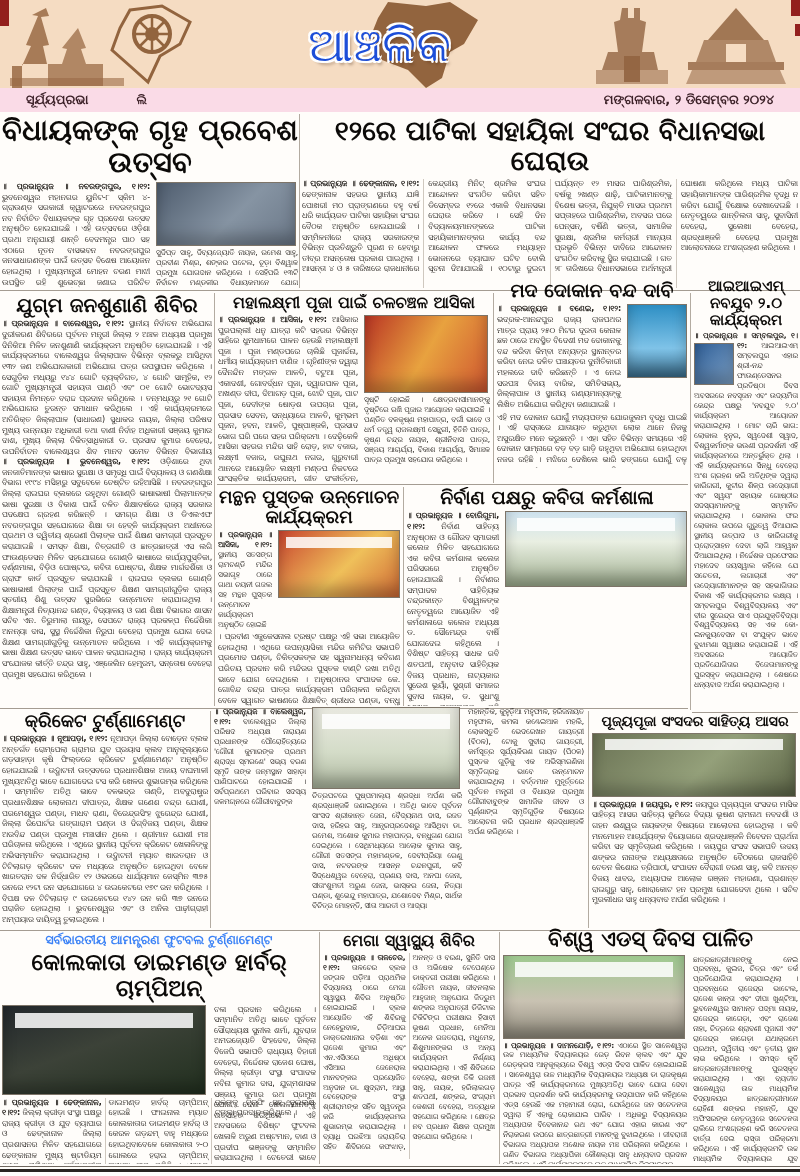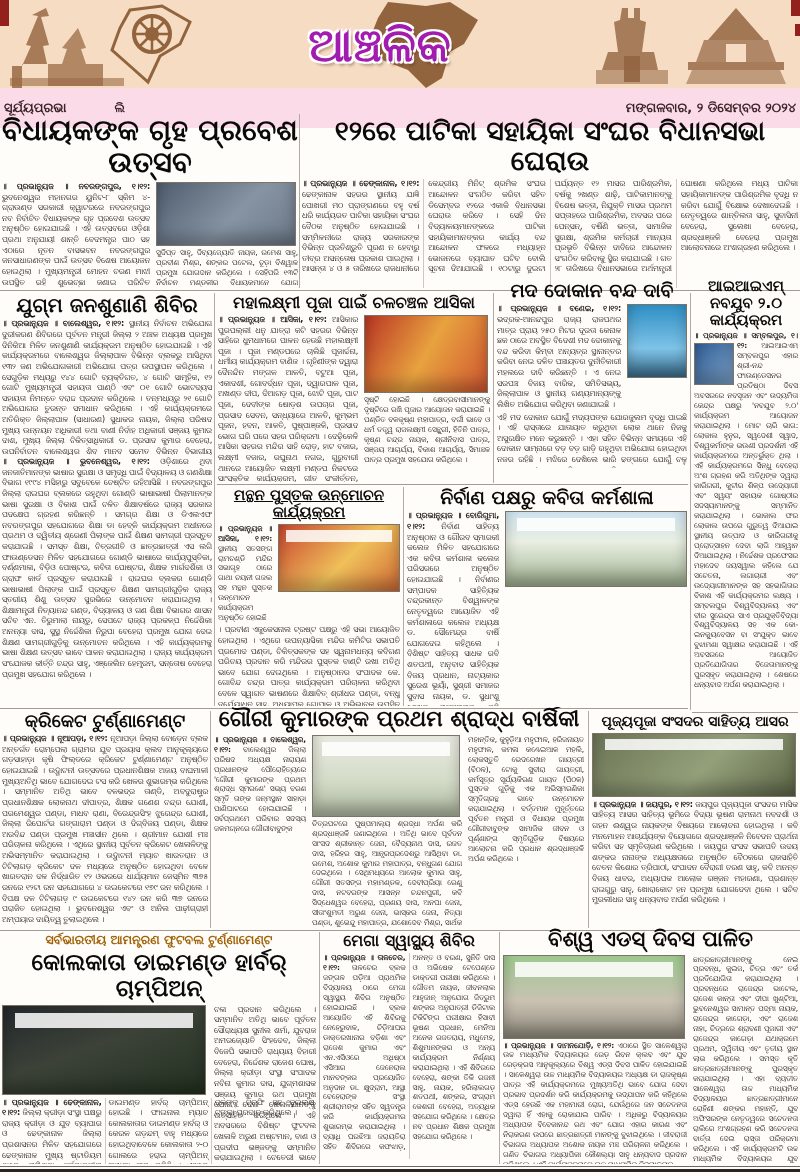--- a/index.html
+++ b/index.html
@@ -4,33 +4,33 @@
 <style>
   html,body{margin:0;padding:0;background:#e8e4de;}
   *{box-sizing:border-box;}
   .page{position:relative;width:800px;height:1176px;background:#fffdfa;margin:0 auto;
         font-family:"DejaVu Sans","Liberation Sans",sans-serif;color:#161310;overflow:hidden;}
   
   .masthead{position:absolute;left:0;top:0;width:800px;height:88px;background:#f5dcc2;overflow:hidden;}
   .corner{position:absolute;background:#93201d;}
   .art{position:absolute;opacity:.92;}
   .mast-title{position:absolute;left:240px;top:18px;width:280px;text-align:center;
-      font-size:46px;font-weight:bold;color:#a21caf;letter-spacing:1px;
+      font-size:46px;font-weight:normal;color:#1d4ed8;letter-spacing:1px;
       text-shadow:-2px -2px 0 #fff,2px -2px 0 #fff,-2px 2px 0 #fff,2px 2px 0 #fff,3px 4px 3px rgba(60,30,10,.35);
       z-index:3;}
   
-  .datebar{position:absolute;left:0;top:88px;width:800px;height:40px;background:#fadbe7;
-      display:flex;align-items:center;justify-content:space-between;padding:0 4px;
+  .datebar{position:absolute;left:0;top:88px;width:800px;height:24px;background:#fadbe7;
+      display:flex;align-items:center;justify-content:space-between;padding:0 26px;
       font-weight:bold;font-size:13px;color:#3c2128;}
   .datebar .mini{margin-left:48px;font-size:12px;}
   .datebar .left{display:flex;align-items:center;}
   
   .article{position:absolute;overflow:hidden;}
   .hl{font-weight:bold;text-align:center;line-height:1.12;color:#0c0a08;margin:0 0 3px 0;}
-  .kicker{font-weight:bold;text-align:center;font-size:12.5px;margin:0 0 2px 0;color:#a16207;}
+  .kicker{font-weight:bold;text-align:center;font-size:12.5px;margin:0 0 2px 0;color:#3b82f6;}
   .body{font-size:8px;line-height:1.33;text-align:justify;color:#211d19;letter-spacing:-.2px;}
   .sm{font-size:7.5px;}
   .dl{font-weight:bold;}
   .cols2{column-count:2;column-gap:7px;column-rule:1px solid #cfc8bf;}
   .cols4{column-count:4;column-gap:9px;column-rule:1px solid #cfc8bf;}
   .row{display:flex;gap:6px;}
   .photo{border:1px solid #7d7468;box-shadow:inset 0 -10px 14px rgba(0,0,0,.25);flex-shrink:0;position:relative;}
   .banner::after{content:"";position:absolute;left:6%;top:8%;width:88%;height:18%;background:rgba(255,255,255,.85);}
   
   .vline{position:absolute;width:1px;background:#b3aba1;}
@@ -171,21 +171,21 @@
     <div class="body sm">
       <span class="dl">॥ ପ୍ରଭାନ୍ୟୁଜ ॥ ସମ୍ବଲପୁର, ୧।୧୨:</span>
       <span class="photo" style="float:left;width:40px;height:42px;margin:2px 3px 2px 0;background:linear-gradient(135deg,#2f5e96,#7ea3c9);"></span>
       <span>ଆଇଆଇଏମ୍ ସମ୍ବଲପୁର ଏହାର ଶ୍ରୀ-ନନ୍ଦ ଫାଉଣ୍ଡେସନର ପ୍ରତିଷ୍ଠା ଦିବସ ଅବସରରେ ନବସୃଜନ ଏବଂ ଉଦ୍ୟମିତା କେନ୍ଦ୍ର ପକ୍ଷରୁ 'ନବଯୁବ ୨.୦' କାର୍ଯ୍ୟକ୍ରମ ଆୟୋଜନ କରାଯାଇଥିଲା । ମୋଟ ଚାରି ଭାଗ: ଲୋକାଲ ହୁନୁର, ସ୍ୱଦେଶୀ ସ୍ୱାଦ, ବିଶ୍ୱକର୍ମାଙ୍କ ଭଉଣୀ ପ୍ରଦର୍ଶନୀ ଏହି କାର୍ଯ୍ୟକ୍ରମରେ ଅନ୍ତର୍ଭୁକ୍ତ ଥିଲା । ଏହି କାର୍ଯ୍ୟକ୍ରମରେ ସିନ୍ଧୁ ବେହେରା ଅଂଶ ଗ୍ରହଣ କରି ଅତିଥିଙ୍କ ଦ୍ୱାରା କାରିଗରୀ, କୁଟୀର ଶିଳ୍ପ ଉଦ୍ୟୋଗୀ ଏବଂ ସ୍ୱୟଂ ସହାୟକ ଗୋଷ୍ଠୀର ସଦସ୍ୟାମାନଙ୍କୁ ସମ୍ମାନିତ କରାଯାଇଥିଲା । ଭୋକାଲ ଫର ଲୋକାଲ ଉପରେ ଗୁରୁତ୍ୱ ଦିଆଯାଇ ସ୍ଥାନୀୟ ଉତ୍ପାଦ ଓ କାରିଗରୀକୁ ପ୍ରୋତ୍ସାହନ ଦେବା ଲାଗି ଆହ୍ୱାନ ଦିଆଯାଇଥିଲା । ନିର୍ଦ୍ଦେଶକ ପ୍ରଫେସର ମହାଦେବ ଜୟସ୍ୱାଲ କହିଲେ ଯେ ସଚେତନା, ଲଗାଚାରୀ ଏବଂ ଉଦ୍ୟୋଗୀମାନଙ୍କ ସହ ସହଭାଗିତାର ବିକାଶ ଏହି କାର୍ଯ୍ୟକ୍ରମର ଲକ୍ଷ୍ୟ । ସମ୍ବଲପୁର ବିଶ୍ୱବିଦ୍ୟାଳୟ ଏବଂ ବୀର ସୁରେନ୍ଦ୍ର ସାଏ ପ୍ରଯୁକ୍ତିବିଦ୍ୟା ବିଶ୍ୱବିଦ୍ୟାଳୟ ସହ ଏକ କୋ-ଇନକ୍ୟୁବେସନ ବା ସଂଯୁକ୍ତ ଭାବେ ବୁଝାମଣା ସ୍ୱାକ୍ଷର କରାଯାଇଛି । ଏହି ଅବସରରେ ଆୟୋଜିତ ପ୍ରତିଯୋଗିତାର ବିଜେତାମାନଙ୍କୁ ପୁରସ୍କୃତ କରାଯାଇଥିଲା । ଶେଷରେ ଧନ୍ୟବାଦ ଅର୍ପଣ କରାଯାଇଥିଲା ।</span>
     </div>
   </div>
 
   <div class="hline" style="left:217px;top:484px;width:471px;"></div>
 
   <div class="article" style="left:218px;top:487px;width:182px;height:219px;">
-    <div class="hl" style="font-size:15px;text-decoration:underline;">ମନ୍ଥନ ପୁସ୍ତକ ଉନ୍ମୋଚନ କାର୍ଯ୍ୟକ୍ରମ</div>
+    <div class="hl" style="font-size:18px;">ମନ୍ଥନ ପୁସ୍ତକ ଉନ୍ମୋଚନ କାର୍ଯ୍ୟକ୍ରମ</div>
     <div class="row">
       <div class="body sm" style="width:54px;">
         <span class="dl">॥ ପ୍ରଭାନ୍ୟୁଜ ॥ ଆସିକା, ୧।୧୨:</span>
         <span>ସ୍ଥାନୀୟ ସତସଙ୍ଗ ରାମଚଣ୍ଡି ମନ୍ଦିର ସଭାଗୃହ ଠାରେ ଗାଥା ଚୟନୀ ଗଜଲ ସହ ମନ୍ଥନ ପୁସ୍ତକ ଉନ୍ମୋଚନ କାର୍ଯ୍ୟକ୍ରମ ଅନୁଷ୍ଠିତ ହୋଇଛି</span>
       </div>
       <div class="photo banner" style="flex:1;height:68px;background:linear-gradient(135deg,#c9452f,#efc05a 55%,#d06a35);"></div>
     </div>
     <div class="body" style="margin-top:2px;">। ପ୍ରବୀଣ ଏଜୁକେସନାଲ ଟ୍ରଷ୍ଟ ପକ୍ଷରୁ ଏହି ସଭା ଆୟୋଜିତ ହୋଇଥିଲା । ଏଥିରେ ଉପନ୍ୟାସିକା ମନ୍ଦିର କମିଟିର ସଭାପତି ପ୍ରମୋଦ ପଣ୍ଡା, ଚିକିତ୍ସକଙ୍କ ସହ ସ୍ୱନାମଧନ୍ୟ କବିଗଣ ପରିଚୟ ପ୍ରଦାନ କରି ମନ୍ଦିରର ପୁସ୍ତକ ବାଣ୍ଟି ରଖା ଅତିଥି ଭାବେ ଯୋଗ ଦେଇଥିଲେ । ଅନୁଷ୍ଠାନର ସଂପାଦକ କେ. ଗୋବିନ୍ଦ ଚନ୍ଦ୍ର ପାତ୍ର କାର୍ଯ୍ୟକ୍ରମ ପରିଚାଳନା କରିଥିବା ବେଳେ ସ୍ୱାଗତ ଭାଷଣରେ ଶିକ୍ଷାବିତ୍ ଶ୍ରୀଧର ପଣ୍ଡା, ବନ୍ଧୁ ଦୁର୍ଯ୍ୟୋଧନ ସାହୁ, ଅଧ୍ୟାପକ ଗୋପାଳ ଓ ଅଭିଭାବକ ଉପସ୍ଥିତ ଥିଲେ । ପ୍ରଥମେ ଲେଖକଙ୍କ ଦ୍ୱାରା ରଚିତ 'ମନ୍ଥନ' ଏକ ଜୀବନ୍ତ ଗାଥା ସବୁ ପାଠକଙ୍କ ପାଇଁ ଉପଯୋଗୀ ବୋଲି ମତ ରଖାଯାଇଥିଲା । ନମ୍ର ସ୍ୱରର ତିନି ବର୍ଗର ଛାତ୍ର ଉତ୍କର୍ଷ ପାଇଁ ଗାଥା କ୍ଷେତ୍ର ଏଠି କହିଥିବା ବେଳେ ଝାଡ଼ଖଣ୍ଡର ଦ୍ୱାରା ଭାବରେ ଶିକ୍ଷଣ ପାଇଁ ପ୍ରଶଂସନୀୟ ଅବଦାନ ଗାଥା ପ୍ରଦର୍ଶିତ ହୋଇଥିଲା । ସ୍କୁଲ ପ୍ରଥମ ପ୍ରତିଭା ପାତ୍ର ଗାଥା ମହାନ୍ତି ଏବଂ ସାହାନ ବର୍ଣ୍ଣନା କରିଥିଲେ । ଏଥିରେ ୧୬୫ ପ୍ରକାରର ଗୁଞ୍ଜରଣ ସହ ବିଭିନ୍ନ ବିଭାଗରେ ଚୟନିତ ଗାଥାକୁ ସଂତୁଷ୍ଟ କରି ପୂଜା କରାଯାଇଥିଲା ।</div>
   </div>
 
@@ -210,21 +210,20 @@
     <div class="hl" style="font-size:18px;">କ୍ରିକେଟ ଟୁର୍ଣ୍ଣାମେଣ୍ଟ</div>
     <div class="body">
       <span class="dl">॥ ପ୍ରଭାନ୍ୟୁଜ ॥ ନୂଆପଡ଼ା, ୧।୧୨:</span>
       <span>ନୂଆପଡ଼ା ଜିଲ୍ଲା ବୋଡ଼େନ ବ୍ଲକ ଅନ୍ତର୍ଗତ ରୋମ୍ପେଲା ଗ୍ରାମର ଯୁବ ପ୍ରୟାସ କ୍ଲବ ଆନୁକୂଲ୍ୟରେ ଗଡ଼ସାହାଡ଼ା କୃଷି ଫିଲ୍ଡରେ କ୍ରିକେଟ ଟୁର୍ଣ୍ଣାମେଣ୍ଟ ଅନୁଷ୍ଠିତ ହୋଇଯାଇଛି । ଉଦ୍ଘାଟନୀ ଉତ୍ସବରେ ପ୍ରଧାନଶିକ୍ଷକ ଅଜୟ ବାଘମାଳୀ ମୁଖ୍ୟଅତିଥି ଭାବେ ଯୋଗଦେଇ ଟସ କରି ଖେଳର ଶୁଭାରମ୍ଭ କରିଥିଲେ । ସମ୍ମାନିତ ଅତିଥି ଭାବେ ବଳଭଦ୍ର ତାଣ୍ଡି, ଅବଦୁରାଷ୍ଟ୍ର ପ୍ରଧାନଶିକ୍ଷକ ଲୋକନାଥ ଦୀପାତ୍ର, ଶିକ୍ଷକ ଗଣେଶ ଚନ୍ଦ୍ର ଯୋଶୀ, ପରମେଶ୍ୱର ପଣ୍ଡା, ମାଧବ ରାଣା, ବିରେନ୍ଦ୍ରସିଂହ ଝୁରେନ୍ଦ୍ର ଯୋଶୀ, ଜିଲ୍ଲା ରିପୋର୍ଟର ଗଙ୍ଗାରାମ ପଣ୍ଡା ଓ ଦିଗ୍ବିଜୟ ପଣ୍ଡା, ଶିକ୍ଷକ ଅରବିନ୍ଦ ପଣ୍ଡା ପ୍ରମୁଖ ମଞ୍ଚାସୀନ ଥିଲେ । ଶ୍ରୀମାନ ଯୋଶୀ ମଞ୍ଚ ପରିଚାଳନା କରିଥିଲେ । ଏଥିରେ ସ୍ଥାନୀୟ ପୂର୍ବତନ କ୍ରିକେଟ ଖେଳାଳିଙ୍କୁ ଅଭିସମ୍ମାନିତ କରାଯାଇଥିଲା । ଉଦ୍ଘାଟନୀ ମ୍ୟାଚ ଖାରତରାନ ଓ ଟିଟିଲାଗଡ଼ କ୍ରିକେଟ ଦଳ ମଧ୍ୟରେ ଅନୁଷ୍ଠିତ ହୋଇଥିବା ବେଳେ ଖାରତରାନ ଦଳ ନିର୍ଦ୍ଧାରିତ ୧୨ ଓଭରରେ ଧାର୍ଯ୍ୟମାନ ଜେସ୍ମିନ ୩୭୫ ରନରେ ୧୨ଟା ରନ ସହଯୋଗରେ ୪ ଉଇକେଟରେ ୧୭୯ ରନ କରିଥିଲେ । ବିପକ୍ଷ ଦଳ ଟିଟିଲାଗଡ଼ ୯ ଉଇକେଟରେ ୧୪୨ ରନ କରି ୩୭ ରନରେ ପରାଜିତ ହୋଇଥିଲା । ଭୁବନେଶ୍ୱର ଏବଂ ଓ ଅନିଲ ପାଢ଼ୀଗ୍ରାହୀ ଅମ୍ପୟାର ଦାୟିତ୍ୱ ତୁଲାଇଥିଲେ ।</span>
     </div>
   </div>
 
   <div class="vline" style="left:210px;top:711px;height:217px;"></div>
 
   <div class="article" style="left:214px;top:707px;width:370px;height:221px;">
-    <div class="hl" style="font-size:22px;">ଗୌରୀ କୁମାରଙ୍କ ପ୍ରଥମ ଶ୍ରାଦ୍ଧ ବାର୍ଷିକୀ</div>
     <div class="row">
       <div class="body sm" style="width:92px;">
         <span class="dl">॥ ପ୍ରଭାନ୍ୟୁଜ ॥ ବାଲେଶ୍ୱର, ୧।୧୨:</span>
         <span>ବାଲେଶ୍ୱର ଜିଲ୍ଲା ପରିଷଦ ଅଧ୍ୟକ୍ଷ ନାରାୟଣ ପ୍ରଧାନଙ୍କ ପୌରୋହିତ୍ୟରେ 'ଗୌରୀ କୁମାରଙ୍କ ପ୍ରଥମ ଶ୍ରାଦ୍ଧ ସ୍ମରଣେ' ସଭ୍ୟ ବରଣ ସ୍ମୃତି ତାଙ୍କ ଜନ୍ମସ୍ଥାନ ସାହାଡ଼ା ପାଣିଘାଟରେ ହୋଇଯାଇଛି । ସର୍ବପ୍ରଥମେ ପରିବାର ସଦସ୍ୟ ଜଳମଗ୍ନରେ ଗୌରୀବାବୁଙ୍କ</span>
       </div>
       <div style="width:150px;">
         <div class="photo banner" style="width:148px;height:82px;background:linear-gradient(180deg,#e9e9e0 0%,#d4dcc8 55%,#aeb8a0);"></div>
         <div class="body sm" style="margin-top:2px;">ଚିତ୍ରପଟରେ ପୁଷ୍ପମାଲ୍ୟ ଶ୍ରଦ୍ଧା ଅର୍ପଣ କରି ଶ୍ରଦ୍ଧାଞ୍ଜଳି ଜଣାଇଥିଲେ । ଅତିଥି ଭାବେ ପୂର୍ବତନ ସାଂସଦ ଶ୍ରୀକାନ୍ତ ଜେନା, ବୈଦ୍ୟନାଥ ଦାସ, ରଜତ ଦାସ, ହରିହର ସାହୁ, ଆନ୍ଧ୍ରପ୍ରଦେଶରୁ ଆସିଥିବା ଡା. ରମେଶ, ଅଶୋକ କୁମାର ମହାପାତ୍ର, ବନ୍ଧୁଗଣ ଯୋଗ ଦେଇଥିଲେ । ସେଥିମଧ୍ୟରେ ଆଲୋକ କୁମାର ସାହୁ, ଗୌରୀ ସତସଙ୍ଗ ମହାମଣ୍ଡଳ, ଦେବୀପ୍ରିୟା ରେଣୁ ଦାସ, ନଟବରଙ୍କ ଆସନ୍ନ ଚନ୍ଦନପୁରୀ, କବି ସିଦ୍ଧେଶ୍ୱର ବେହେରା, ପ୍ରଣୟ ଦାସ, ଅନଘା ଜେନା, ସୀତାଂଶୁମତୀ ଅରୁଣ ଜେନା, ଭାସ୍କର ଜେନା, ନିତ୍ୟା ପଣ୍ଡା, ଶୁଭେନ୍ଦୁ ମହାପାତ୍ର, ଯଶୋଦେବ ମିଶ୍ର, ସାର୍ଥକ ବିଚିତ୍ର ମୋହନ୍ତି, ସୀତା ଆରତୀ ଓ ଆଦ୍ୟା</div>
       </div>
       <div class="body sm" style="flex:1;">ମହାନ୍ତିକ, କୁହୁଡ଼ିଆ ମହୁଫାଳ, ହରିଜନାୟତ ମହୁଫାଳ, କମଳା କଣ୍ଢେଇଆଳ ମହଲି, ଲୋକସ୍ତୁତି ଭେଦରେଖନ ଗାୟତ୍ରୀ (ବିଠଳ), ଟୋକୁ ସୁବୀରା ଗାୟତ୍ରୀ, କର୍ମସୂତ୍ର ସୂର୍ଯ୍ୟକିରଣ ଗାୟତ (ପିଠଳ) ପୁସ୍ତକ ଗୁଡ଼ିକୁ ଏକ ଅଭିସ୍ମରଣିକା ସ୍ମୃତିଗ୍ରନ୍ଥ ଭାବେ ଉନ୍ମୋଚନ କରାଯାଇଥିଲା । ବର୍ତ୍ତମାନ ମୁହୂର୍ତ୍ତରେ ପୂର୍ବତନ ମନ୍ତ୍ରୀ ଓ ବିଧାୟକ ପ୍ରମୁଖ ଗୌରୀବାବୁଙ୍କ ସାମାଜିକ ଜୀବନ ଓ ପୂର୍ଣ୍ଣାଙ୍ଗ ସ୍ମୃତିଗୁଡ଼ିକ ବିଷୟରେ ଆଲୋଚନା କରି ପ୍ରଧାନ ଶ୍ରଦ୍ଧାଞ୍ଜଳି ଅର୍ପଣ କରିଥିଲେ ।</div>

